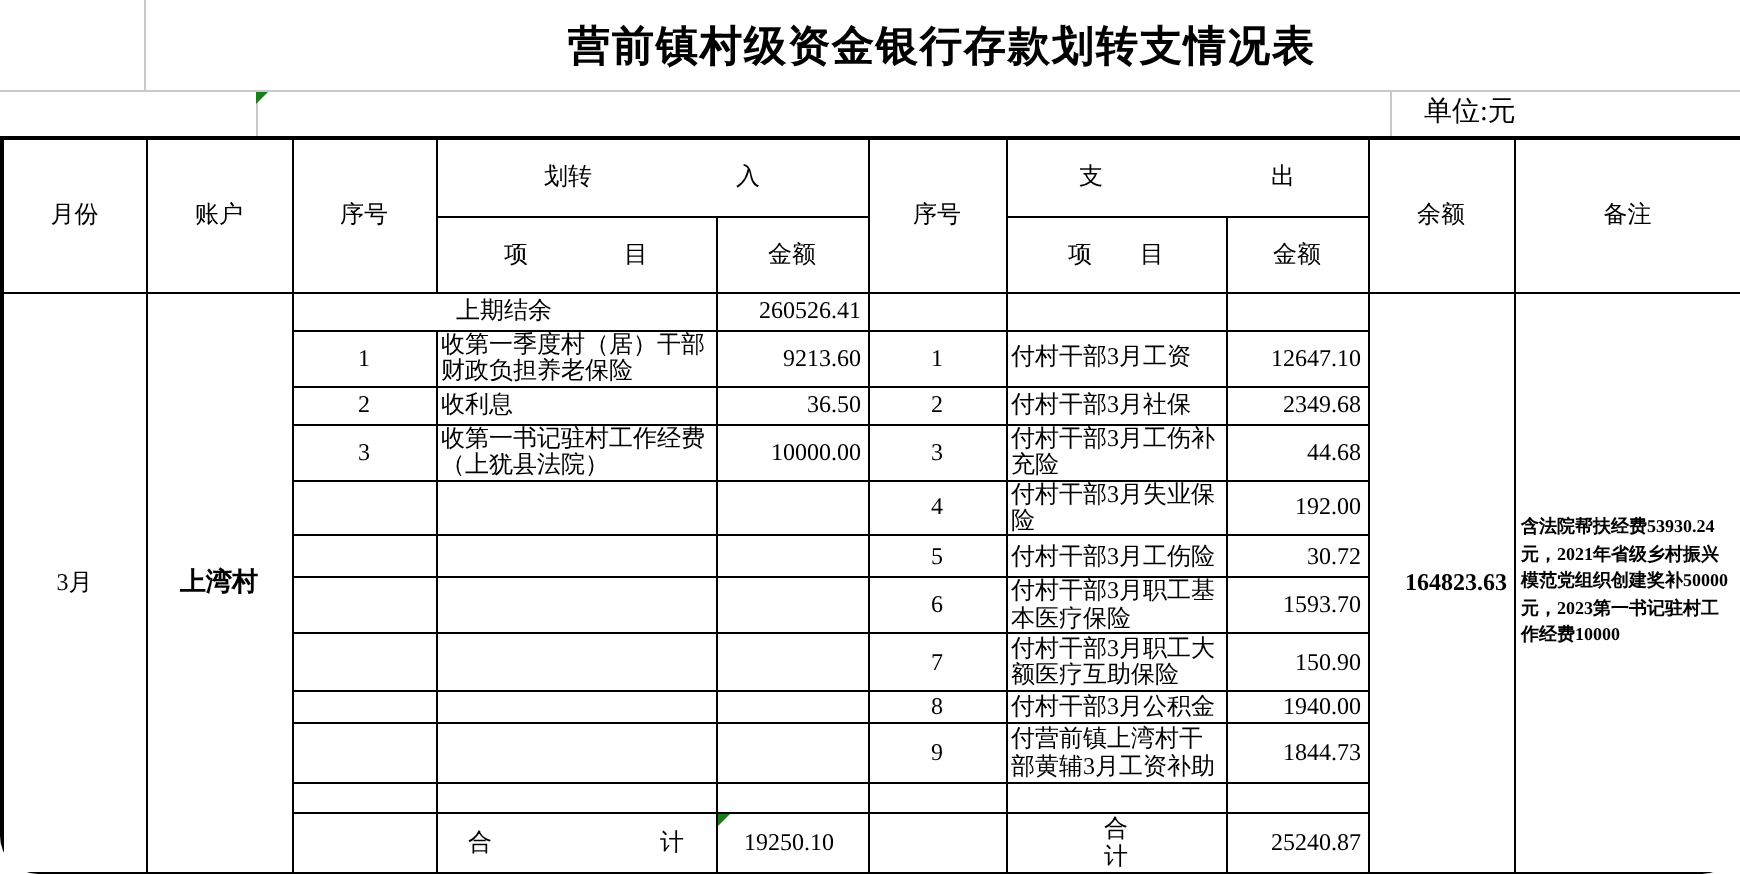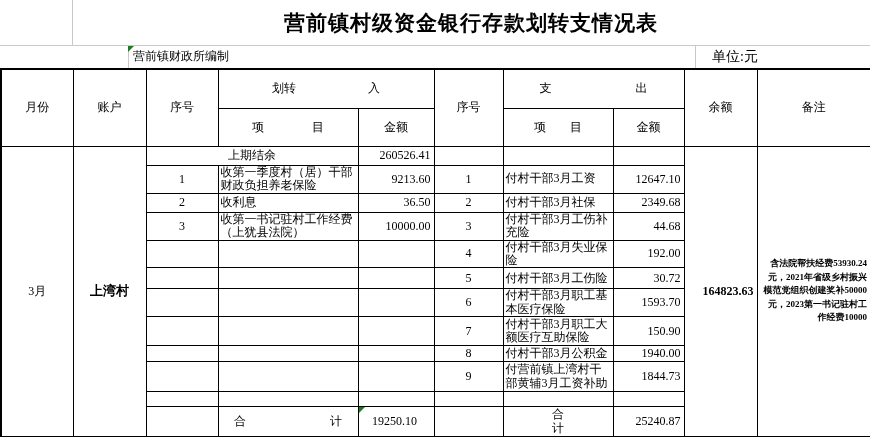--- a/index.html
+++ b/index.html
@@ -1,52 +1,51 @@
 <!DOCTYPE html>
 <html><head>
 <meta charset="utf-8">
 <style>
   html,body{margin:0;padding:0;background:#fff;}
   .sheet{position:relative;width:870px;height:437px;background:#fff;overflow:hidden;
-         font-family:"Liberation Serif","DejaVu Serif",serif;color:#000;}
+         font-family:"Liberation Serif","DejaVu Serif",serif;color:#000;border-radius:19px;}
   
   .gl{position:absolute;background:#c9c9c9;}
   .title{position:absolute;left:72px;top:0;width:798px;height:45px;display:flex;
          align-items:center;justify-content:center;font-size:21px;font-weight:bold;letter-spacing:1px;}
   .made{position:absolute;left:133px;top:45px;height:23px;line-height:23px;font-size:12px;}
   .unit{position:absolute;left:712px;top:45px;height:23px;line-height:23px;font-size:14px;}
   .tri{position:absolute;width:0;height:0;border-top:6px solid #1a7d1a;border-right:6px solid transparent;}
   .tri-sub{left:128px;top:46px;}
   table{position:absolute;top:68px;left:0;width:870px;height:365px;border-collapse:collapse;
         table-layout:fixed;border:2px solid #000;font-size:12px;}
   td{border:1px solid #000;vertical-align:middle;overflow:hidden;padding:0;}
   .c{text-align:center;}
   .b{font-weight:bold;}
   .num{text-align:right;padding-right:3px;}
   .item{text-align:left;padding:0 2px;line-height:1.12;}
   .pre{white-space:pre;}
   .preline{white-space:pre-line;line-height:1.1;}
-  .remark{font-size:9px;font-weight:bold;text-align:right;line-height:1.5;padding:0 3px;margin-top:28px;}
+  .remark{font-size:9px;font-weight:bold;text-align:left;line-height:1.5;padding:0 3px;margin-top:28px;}
   .acct{font-size:13px;}
   .rel{position:relative;text-align:center;}
   .rel .tri{top:0;left:0;}
 </style>
 </head>
 <body>
 
 <div class="sheet">
 
   <div class="gl" style="left:72px;top:0;width:1px;height:45px;"></div>
   <div class="gl" style="left:0;top:45px;width:870px;height:1px;"></div>
   <div class="gl" style="left:128px;top:45px;width:1px;height:23px;"></div>
   <div class="gl" style="left:695px;top:45px;width:1px;height:23px;"></div>
 
   <div class="title">营前镇村级资金银行存款划转支情况表</div>
   <span class="tri tri-sub"></span>
-  <div class="made">营前镇财政所编制</div>
   <div class="unit">单位:元</div>
 
   <table>
     <colgroup>
       <col style="width:72px">
         <col style="width:73px">
         <col style="width:72px">
         <col style="width:140px">
       <col style="width:76px">
         <col style="width:69px">

